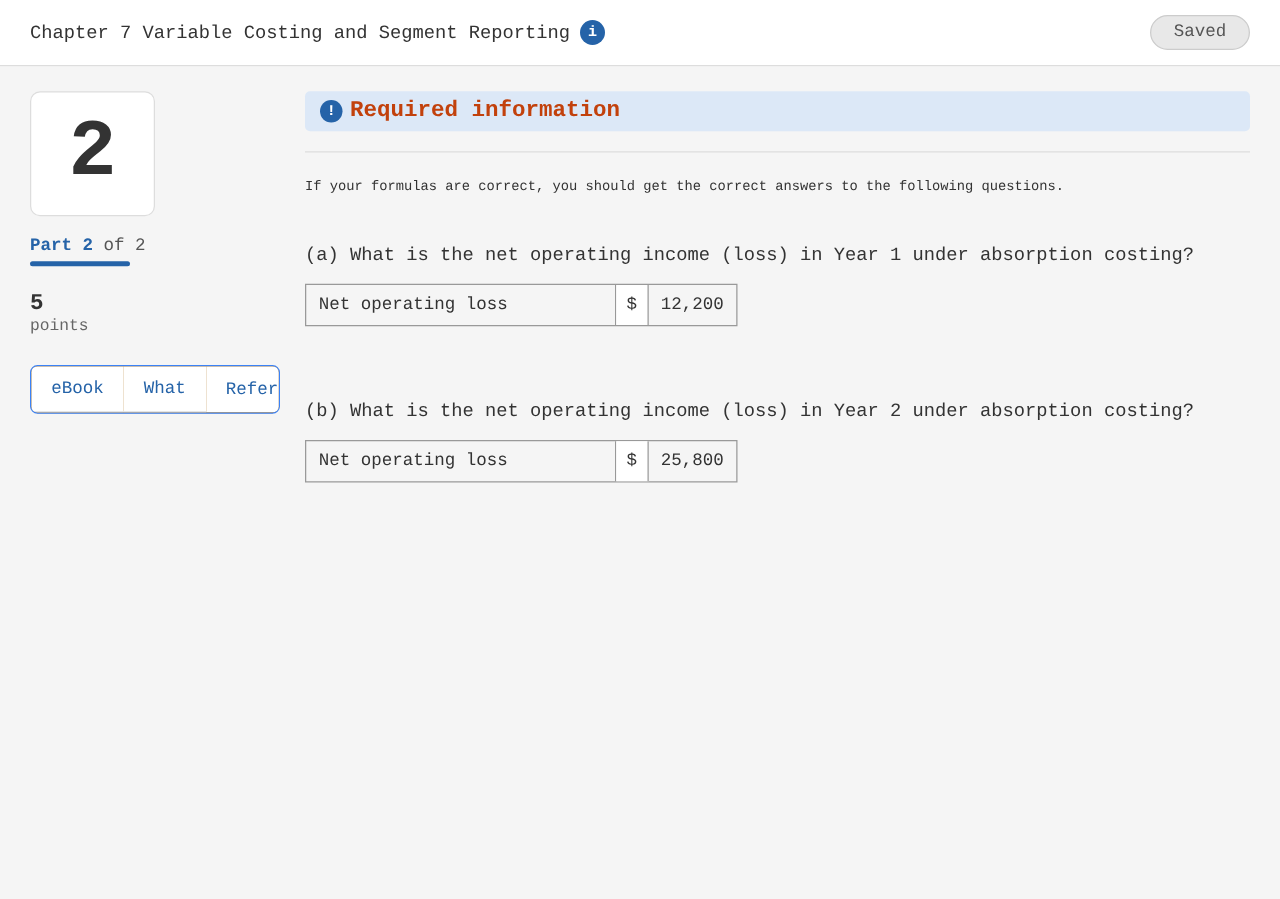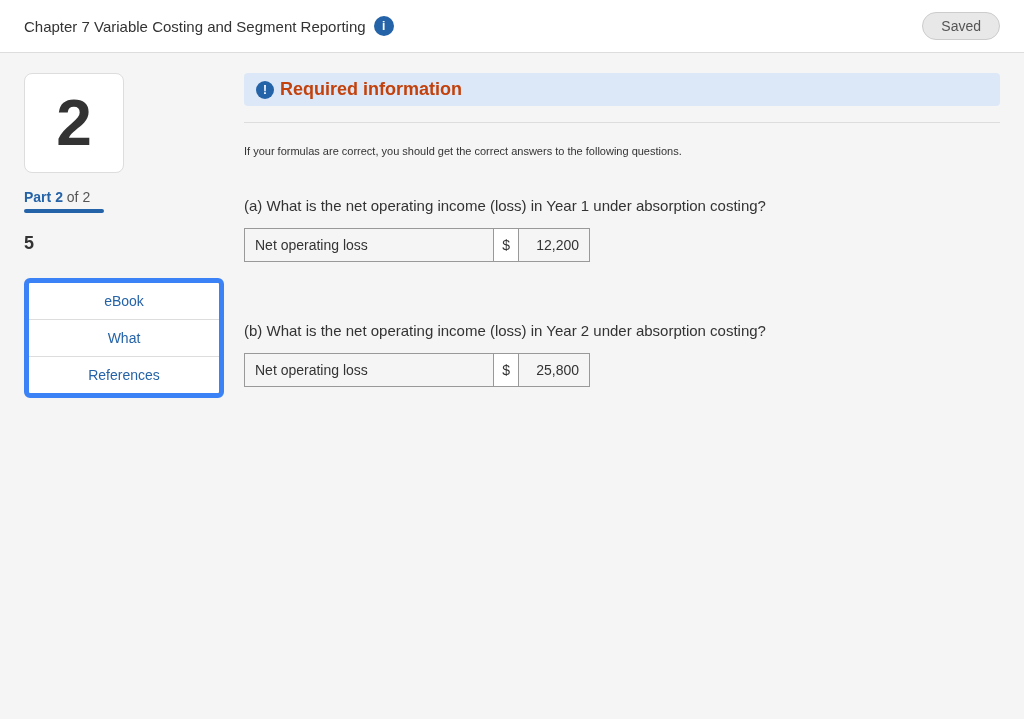--- a/index.html
+++ b/index.html
@@ -1,15 +1,15 @@
 <!DOCTYPE html>
 <html><head>
   <meta charset="utf-8">
   <style>
-    * { box-sizing: border-box; margin: 0; padding: 0; }
+    * { box-sizing: border-box; margin: 0; padding: 0; font-family: Liberation Mono, monospace; }
     body {
       font-family: Arial, sans-serif;
       background: #f5f5f5;
       color: #333;
       font-size: 15px;
     }
 
     .top-bar {
       background: #fff;
       border-bottom: 1px solid #ddd;
@@ -110,23 +110,22 @@
       color: #333;
     }
 
     .points-label {
       font-size: 13px;
       color: #666;
     }
 
     .sidebar-buttons {
       display: flex;
-      flex-direction: column;
       gap: 0;
-      border: 5px solid #3b82f6;
+      border: 1px solid #3b82f6;
       border-radius: 6px;
       overflow: hidden;
       background: #a16207;
       margin-top: 8px;
     }
 
     .sidebar-btn {
       padding: 10px 16px;
       border: none;
       border-bottom: 1px solid #ddd;
@@ -253,20 +252,21 @@
           <span>Part</span>
           <span>2</span>
         </strong>
         <span>of 2</span>
       </div>
       <div class="part-progress"></div>
     </div>
 
     <div class="points-section">
       <div class="points-number">5</div>
+      <div class="points-label">points</div>
     </div>
 
     <div class="sidebar-buttons">
       <button class="sidebar-btn">eBook</button>
       <button class="sidebar-btn">What</button>
       <button class="sidebar-btn">References</button>
     </div>
   </div>
 
   <div class="right-panel">

